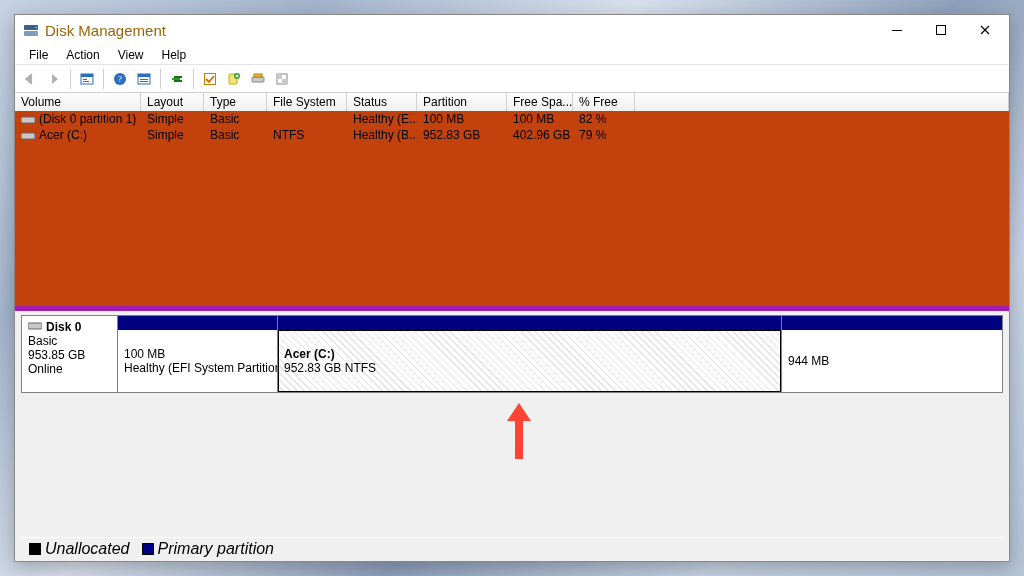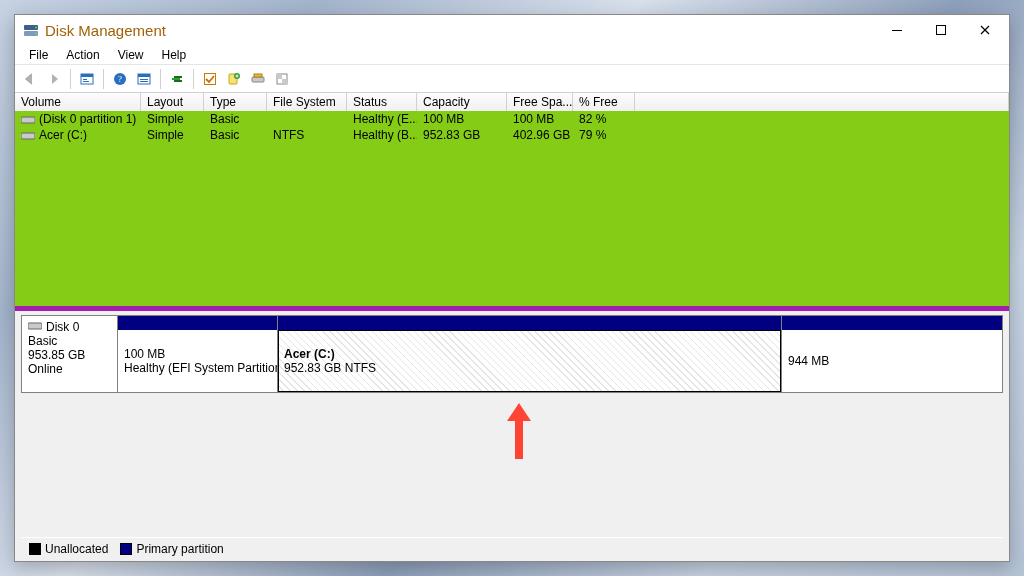--- a/index.html
+++ b/index.html
@@ -57,42 +57,42 @@
     height:18px; display:flex; background:#fff; 
     border-bottom:1px solid #d0d0d0;
     font-size:12px; color:#000;
   }
   .col-header {
     height:18px; display:flex; align-items:center; padding:0 6px;
     border-right:1px solid #d0d0d0;
     background:linear-gradient(#fdfdfd,#f0f0f0);
     overflow:hidden; white-space:nowrap; text-overflow:ellipsis;
   }
-  .list-body { flex:1; overflow:auto; background:#84cc16; }
+  .list-body { flex:1; overflow:auto; background:#c2410c; }
   .list-row { height:16px; display:flex; font-size:12px; color:#000; }
   .list-row .cell {
     padding:0 6px; display:flex; align-items:center;
     overflow:hidden; white-space:nowrap; text-overflow:ellipsis;
   }
   .cell .vol-icon { width:14px; height:10px; margin-right:4px; flex:0 0 auto; }
 
   
   .graph-area {
     flex:1; background:#f0f0f0;
     display:flex; flex-direction:column;
     padding:4px 6px 2px 6px;
     position:relative;
   }
   .disk-row { display:flex; height:78px; margin-bottom:2px; }
   .disk-header {
     width:96px; background:#fff; border:1px solid #808080; border-right:none;
     display:flex; flex-direction:column; padding:4px 6px; font-size:12px;
   }
   .disk-header .dh-top { display:flex; align-items:center; gap:4px; }
-  .disk-header .dh-name { font-weight:normal; }
+  .disk-header .dh-name { font-weight:bold; }
   .disk-header .dh-line { color:#000; }
   .disk-parts {
     flex:1; display:flex; border:1px solid #808080;
     background:#fff;
   }
   .part {
     border-right:1px solid #808080; display:flex; flex-direction:column;
     overflow:hidden;
   }
   .part:last-child { border-right:none; }
@@ -106,22 +106,23 @@
   .part.selected .pbody {
     background-image: repeating-linear-gradient(45deg, #fff, #fff 4px, #e5e5e5 4px, #e5e5e5 5px);
     outline:1px solid #000; outline-offset:-1px;
   }
   .part .p-title { font-weight:bold; }
   .part .p-line { white-space:nowrap; }
 
   
   .legend {
     height:22px; display:flex; align-items:center; gap:12px; padding:0 8px;
-    font-size:12px; color:#000;
+    font-size:16px; color:#000;
     border-top:1px solid #fff;
+    font-style:italic;
   }
   .legend .sw { width:12px; height:12px; border:1px solid #000; display:inline-block; margin-right:4px; vertical-align:middle; }
   .sw.unalloc { background:#000; }
   .sw.primary { background:#000080; }
   .legend .lg-item { display:flex; align-items:center; }
 
   
   .arrow-annot {
     position:absolute; pointer-events:none;
   }
@@ -245,21 +246,21 @@
       </div>
   </div>
 
   <div class="list-area">
     <div class="col-header-row">
       <div class="col-header c0">Volume</div>
       <div class="col-header c1">Layout</div>
       <div class="col-header c2">Type</div>
       <div class="col-header c3">File System</div>
       <div class="col-header c4">Status</div>
-      <div class="col-header c5">Capacity</div>
+      <div class="col-header c5">Partition</div>
       <div class="col-header c6">Free Spa...</div>
       <div class="col-header c7">% Free</div>
       <div class="col-header crest"></div>
     </div>
     <div class="list-body">
       <div class="list-row">
         <div class="cell c0">
             <span class="vol-icon"><svg width="14" height="10" viewBox="0 0 14 10">
                 <rect x="0" y="2" width="14" height="6" rx="1" fill="#c9c9c9" stroke="#666"></rect>
               </svg></span>

